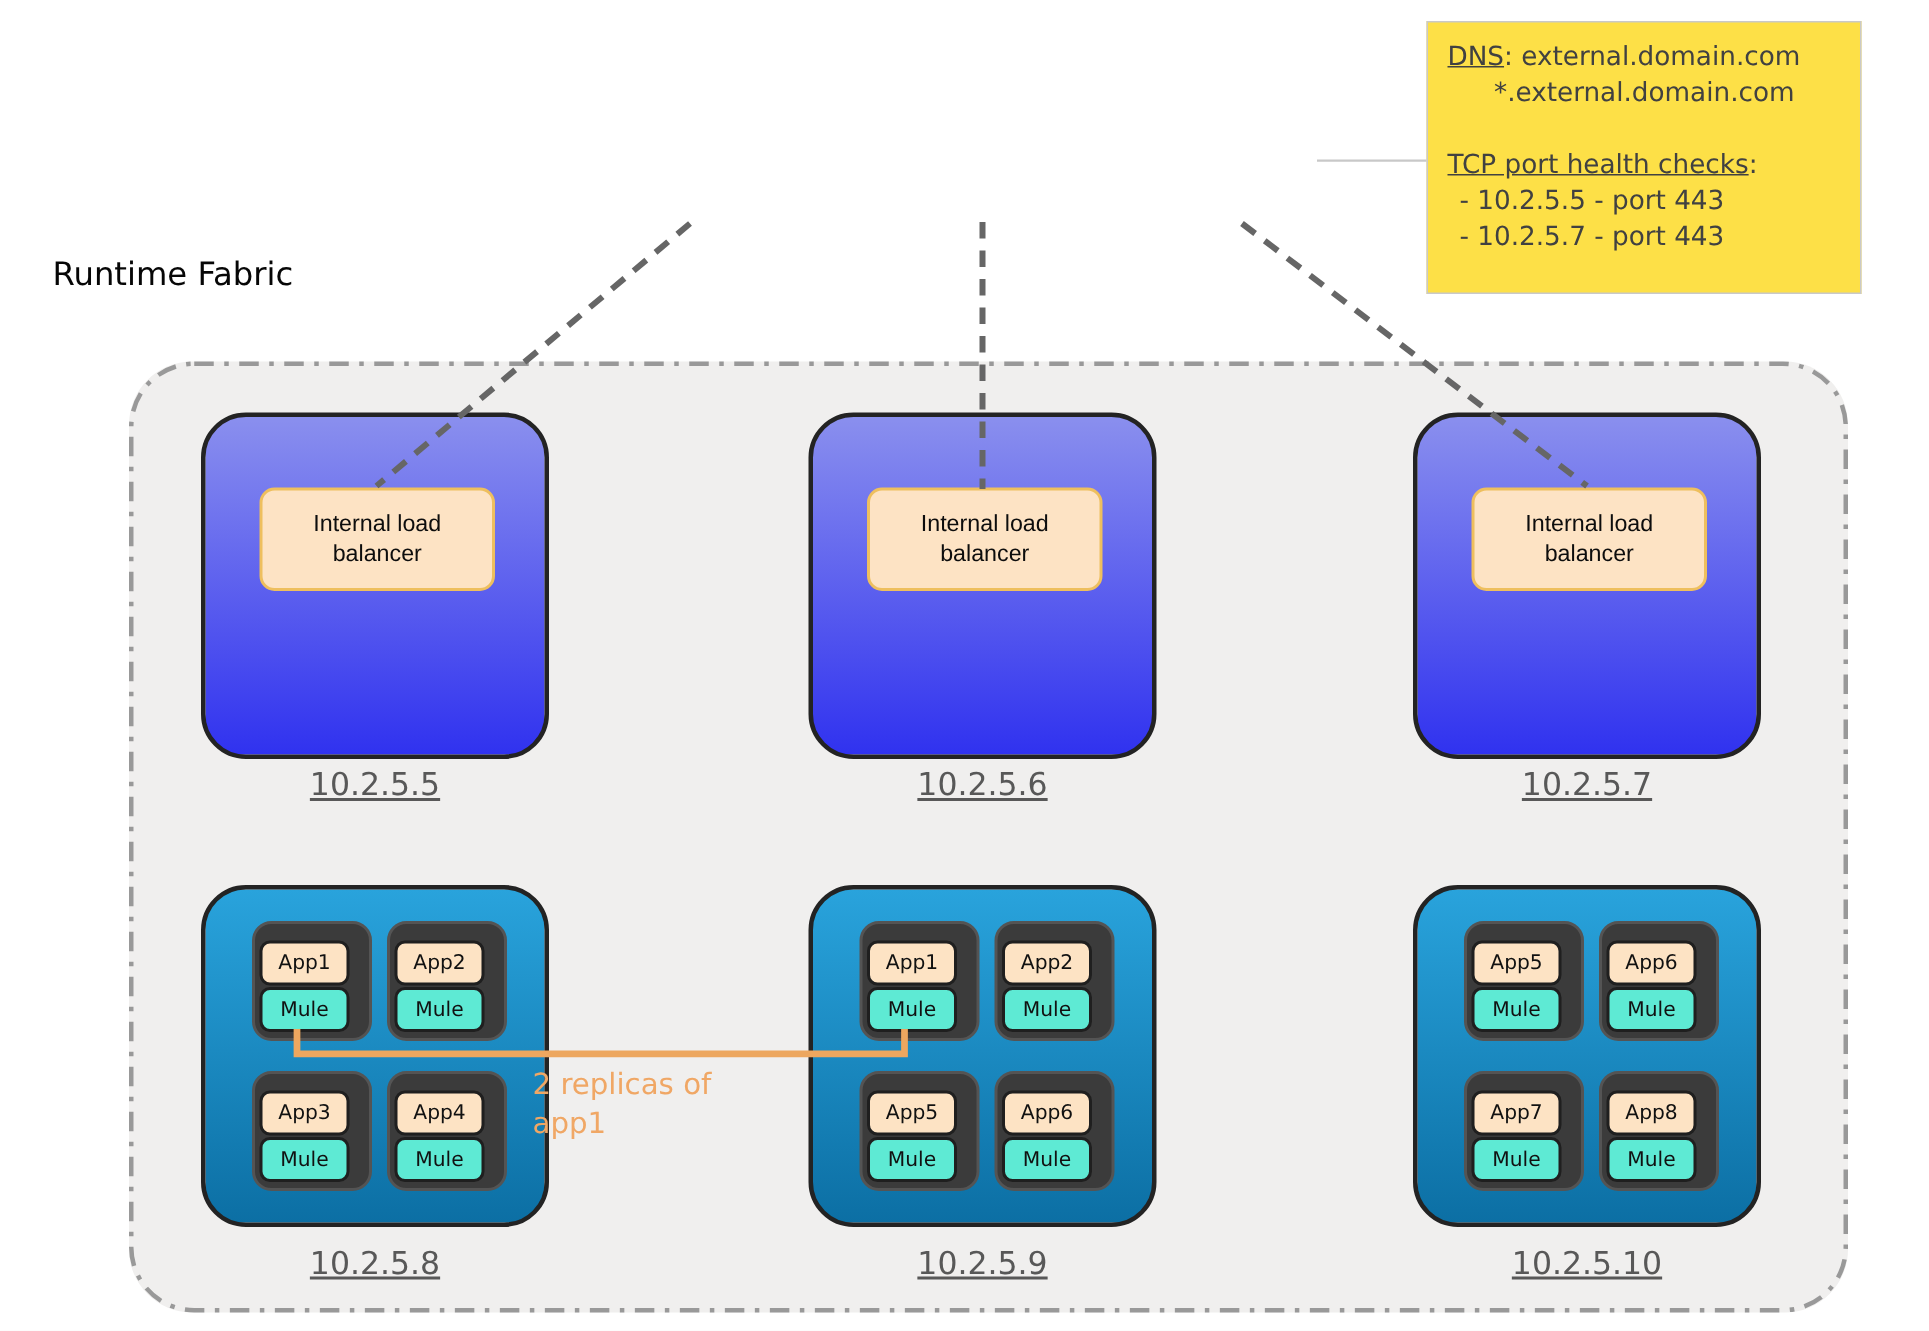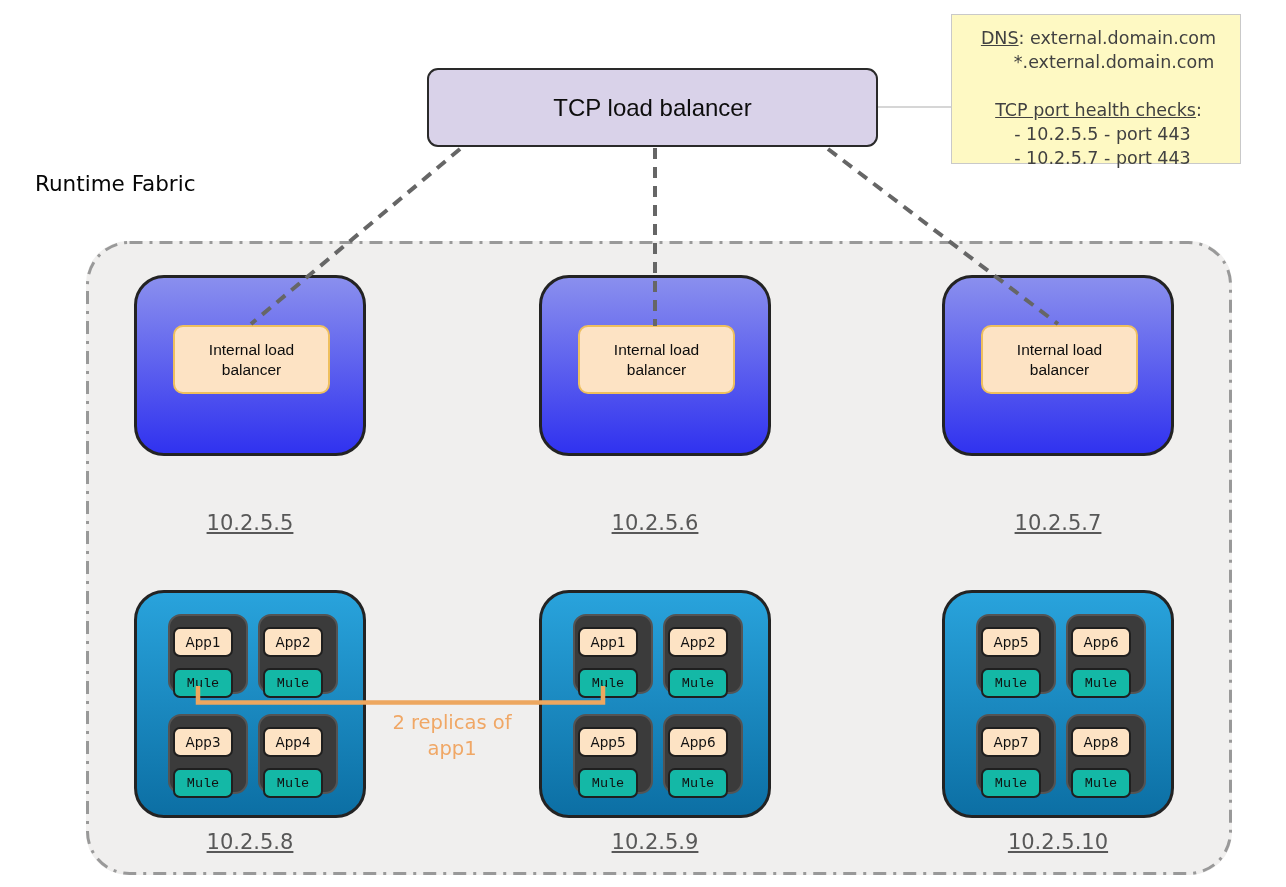--- a/index.html
+++ b/index.html
@@ -14,45 +14,45 @@
   
   .tcp-lb{
     position:absolute;left:427px;top:68px;width:451px;height:79px;z-index:4;
     background:#d9d2e9;border:2px solid #2a2a2a;border-radius:11px;
     display:flex;align-items:center;justify-content:center;
     font-family:"Liberation Sans", sans-serif;font-size:24px;color:#0d0d0d;
   }
 
   
   .info-box{
-    position:absolute;left:951px;top:14px;width:290px;height:150px;z-index:4;
-    background:#fef9c3;border:1px solid #c9c9c9;
+    position:absolute;left:951px;top:14px;width:290px;height:182px;z-index:4;
+    background:#fde047;border:1px solid #c9c9c9;
     padding:11px 8px 10px 13px;
-    font-size:17.5px;line-height:24px;color:#414141;text-align:center;
+    font-size:17.5px;line-height:24px;color:#414141;
   }
   .info-box .u{text-decoration:underline;}
   .info-line{white-space:pre;}
   .indent{padding-left:31px;}
   .spacer-line{height:24px;}
   .health-item{padding-left:8px;}
 
   
   .fabric-label{position:absolute;left:35px;top:171px;width:248px;z-index:3;}
   .fabric-label .t1{font-size:21.5px;color:#060606;line-height:26px;}
   .fabric-label .t2{font-size:21.5px;color:#9a9a9a;line-height:26px;}
 
   
   .fabric{
     position:absolute;left:86px;top:241px;width:1146px;height:634px;z-index:1;
     background:#f0efee;border-radius:42px;
   }
 
   
   .node{position:absolute;width:232px;border:3px solid #232323;border-radius:30px;z-index:2;}
-  .lb-node{top:275px;height:181px;background:linear-gradient(#8a8fee,#3032ef);}
+  .lb-node{top:275px;height:231px;background:linear-gradient(#8a8fee,#3032ef);}
   .worker-node{top:590px;height:228px;background:linear-gradient(#29a3dc,#0c6fa4);}
   .n1{left:134px;} .n2{left:539px;} .n3{left:942px;}
 
   .ilb{
     position:absolute;left:36px;top:47px;width:157px;height:69px;
     background:#fde3c4;border:2px solid #eebf5e;border-radius:10px;
     display:flex;align-items:center;justify-content:center;text-align:center;
     font-family:"Liberation Sans", sans-serif;font-size:15.5px;line-height:20px;color:#0d0d0d;
     padding:0 18px;
   }
@@ -70,42 +70,39 @@
   }
   .c0{left:31px;top:21px;} .c1{left:121px;top:21px;}
   .c2{left:31px;top:121px;} .c3{left:121px;top:121px;}
   .chip{
     position:absolute;left:3px;width:60px;height:30px;
     border:2px solid #1f1f1f;border-radius:7px;
     display:flex;align-items:center;justify-content:center;
     font-size:13.5px;color:#111;
   }
   .app-chip{top:11px;background:#fde3c4;}
-  .mule-chip{top:52px;background:#14b8a6;font-family:Liberation Mono, monospace;}
+  .mule-chip{top:42px;background:#5eead4;}
 
   
   .replica-note{
-    position:absolute;left:380px;top:710px;width:144px;z-index:5;
-    text-align:center;font-size:19.5px;line-height:26px;color:#f0a765;
+    position:absolute;left:355px;top:710px;width:144px;z-index:5;
+    text-align:left;font-size:19.5px;line-height:26px;color:#f0a765;
   }
 </style>
 </head>
 <body>
 
 <div class="canvas">
 
   <div class="fabric"></div>
 
   <div class="fabric-label">
     <div class="t1">Runtime Fabric</div>
   </div>
 
-  <div class="tcp-lb">
-    <span>TCP load balancer</span>
-  </div>
 
   <div class="info-box">
     <div class="info-line"><span class="u">DNS</span><span>: external.domain.com</span></div>
     <div class="info-line indent">*.external.domain.com</div>
     <div class="spacer-line"></div>
     <div class="info-line"><span class="u">TCP port health checks</span><span>:</span></div>
     <div class="info-line health-item">- 10.2.5.5 - port 443</div>
     <div class="info-line health-item">- 10.2.5.7 - port 443</div>
   </div>
 

